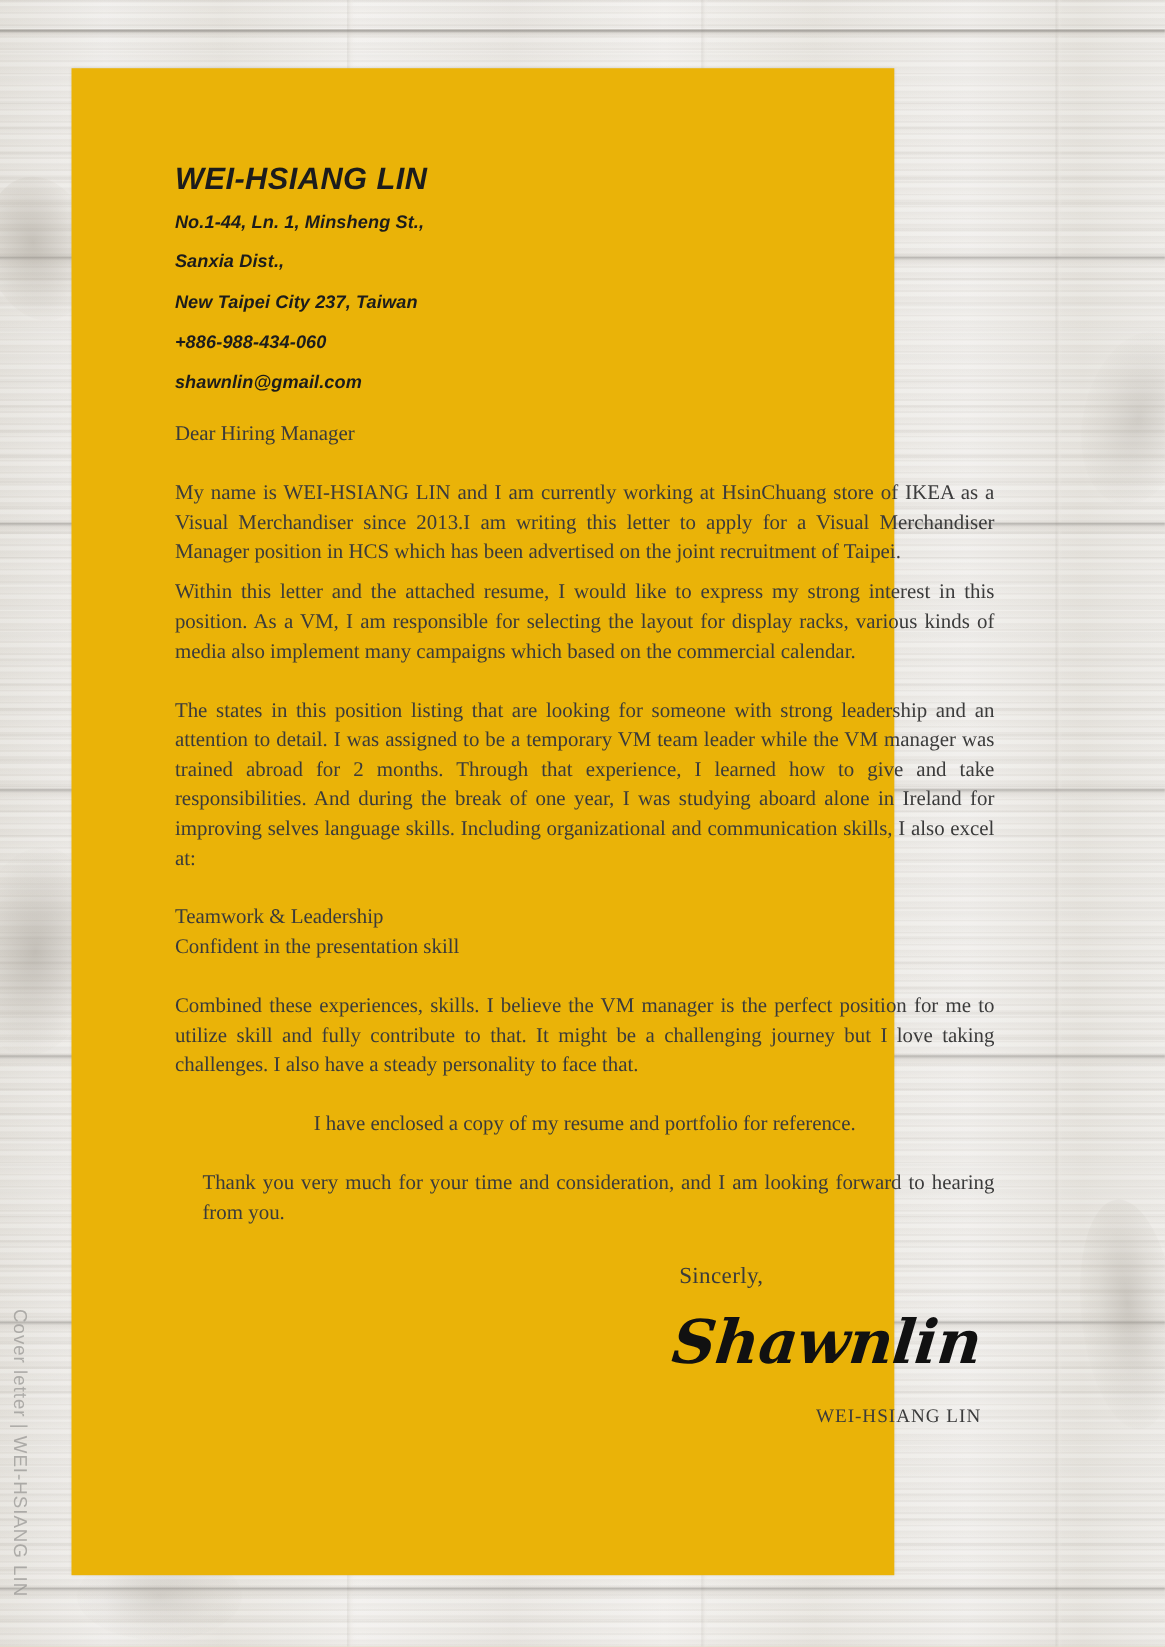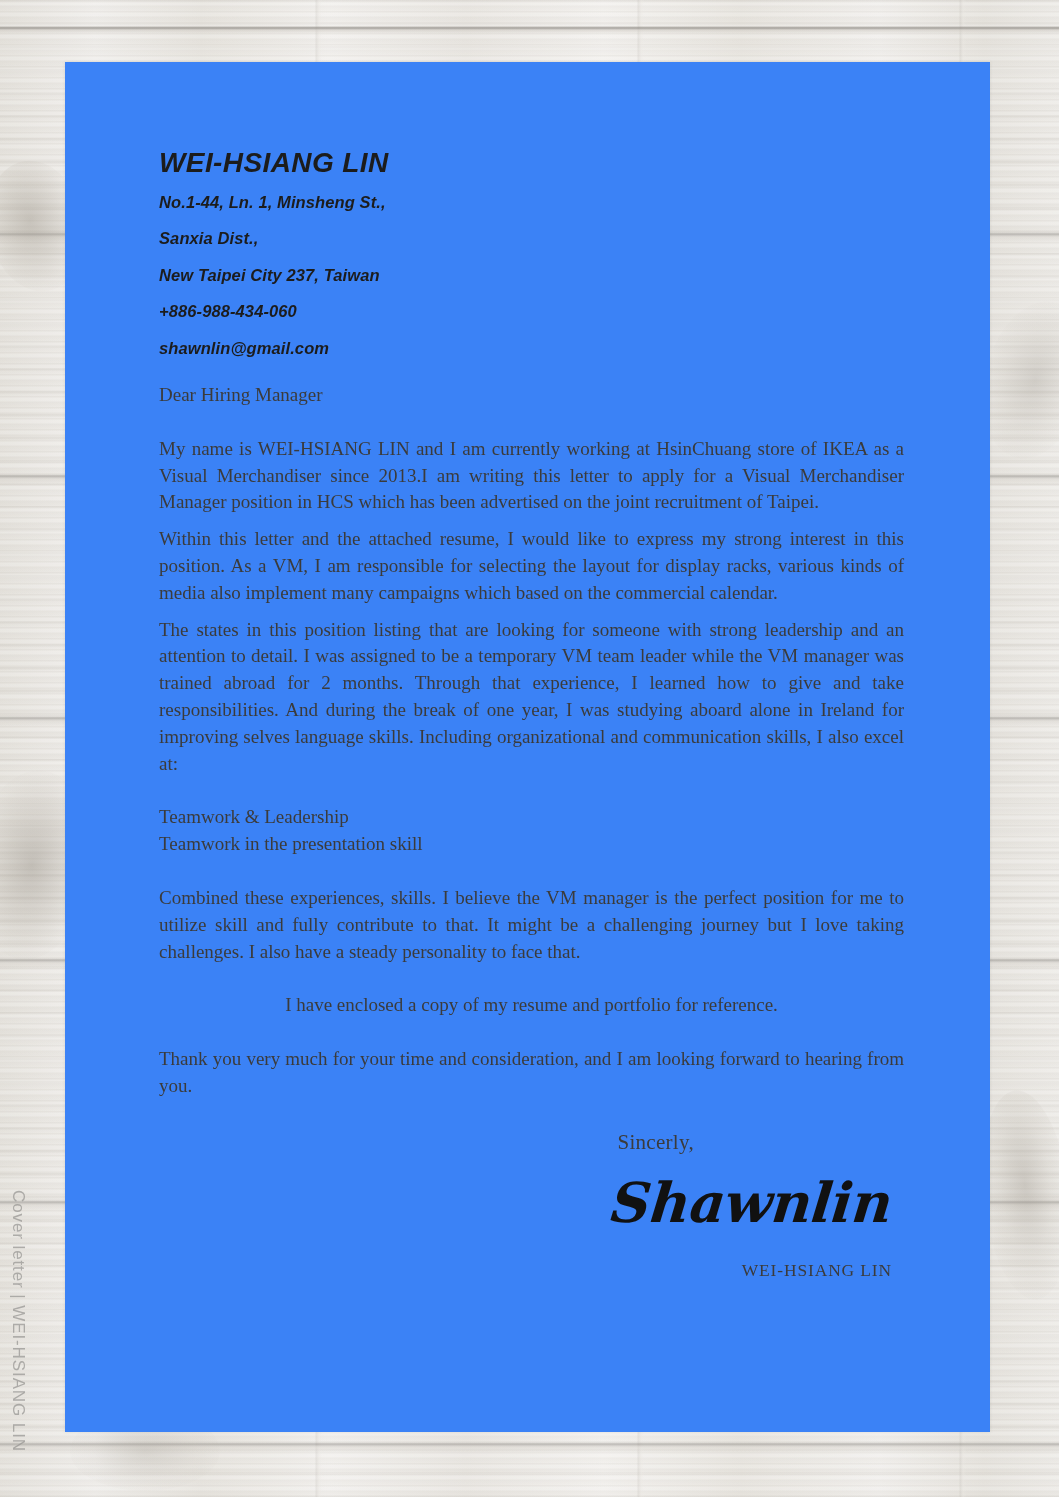--- a/index.html
+++ b/index.html
@@ -132,23 +132,23 @@
     color: rgba(150,148,146,0.72);
     white-space: nowrap;
     user-select: none;
   }
 
   
   #letter-page {
     position: absolute;
     left: 65px;
     top: 62px;
-    width: 925px;
+    width: 748px;
     height: 1370px;
-    background: #3b82f6;
+    background: #eab308;
     box-shadow: 0 0 3px rgba(120,116,110,0.18);
   }
   #letter-body {
     position: absolute;
     left: 94px;
     top: 84px;
     width: 745px;
   }
 
   
@@ -183,29 +183,29 @@
     text-justify: inter-word;
     hyphens: auto;
     margin: 0;
   }
   #salutation {
     margin-top: 26px;
     text-align: left;
   }
   #paragraph-intro { margin-top: 27px; }
   #paragraph-interest { margin-top: 10px; }
-  #paragraph-leadership { margin-top: 10px; }
+  #paragraph-leadership { margin-top: 27px; }
   #skills-list {
     margin-top: 27px;
     text-align: left;
   }
   .skill-line { text-align: left; }
   #paragraph-combined { margin-top: 27px; }
   #paragraph-enclosed { margin-top: 27px; text-align: center; }
-  #paragraph-thanks { margin-top: 27px; }
+  #paragraph-thanks { margin-top: 27px; margin-left: 25px; }
 
   
   #signature-block {
     margin-top: 30px;
     text-align: right;
     padding-right: 4px;
   }
   #closing-word {
     font-family: "Liberation Serif", serif;
     font-size: 21px;
@@ -263,21 +263,21 @@
     <p class="letter-text" id="salutation">Dear Hiring Manager</p>
 
     <p class="letter-text" id="paragraph-intro">My name is WEI-HSIANG LIN and I am currently working at HsinChuang store of IKEA as a Visual Merchandiser since 2013.I am writing this letter to apply for a Visual Merchandiser Manager position in HCS which has been advertised on the joint recruitment of Taipei.</p>
 
     <p class="letter-text" id="paragraph-interest">Within this letter and the attached resume, I would like to express my strong interest in this position. As a VM, I am responsible for selecting the layout for display racks, various kinds of media also implement many campaigns which based on the commercial calendar.</p>
 
     <p class="letter-text" id="paragraph-leadership">The states in this position listing that are looking for someone with strong leadership and an attention to detail. I was assigned to be a temporary VM team leader while the VM manager was trained abroad for 2 months. Through that experience, I learned how to give and take responsibilities. And during the break of one year, I was studying aboard alone in Ireland for improving selves language skills. Including organizational and communication skills, I also excel at:</p>
 
     <div id="skills-list">
       <div class="letter-text skill-line">Teamwork &amp; Leadership</div>
-      <div class="letter-text skill-line">Teamwork in the presentation skill</div>
+      <div class="letter-text skill-line">Confident in the presentation skill</div>
     </div>
 
     <p class="letter-text" id="paragraph-combined">Combined these experiences, skills. I believe the VM manager is the perfect position for me to utilize skill and fully contribute to that. It might be a challenging journey but I love taking challenges. I also have a steady personality to face that.</p>
 
     <p class="letter-text" id="paragraph-enclosed">I have enclosed a copy of my resume and portfolio for reference.</p>
 
     <p class="letter-text" id="paragraph-thanks">Thank you very much for your time and consideration, and I am looking forward to hearing from you.</p>
 
     <div id="signature-block">
       <div id="closing-word">Sincerly,</div>

